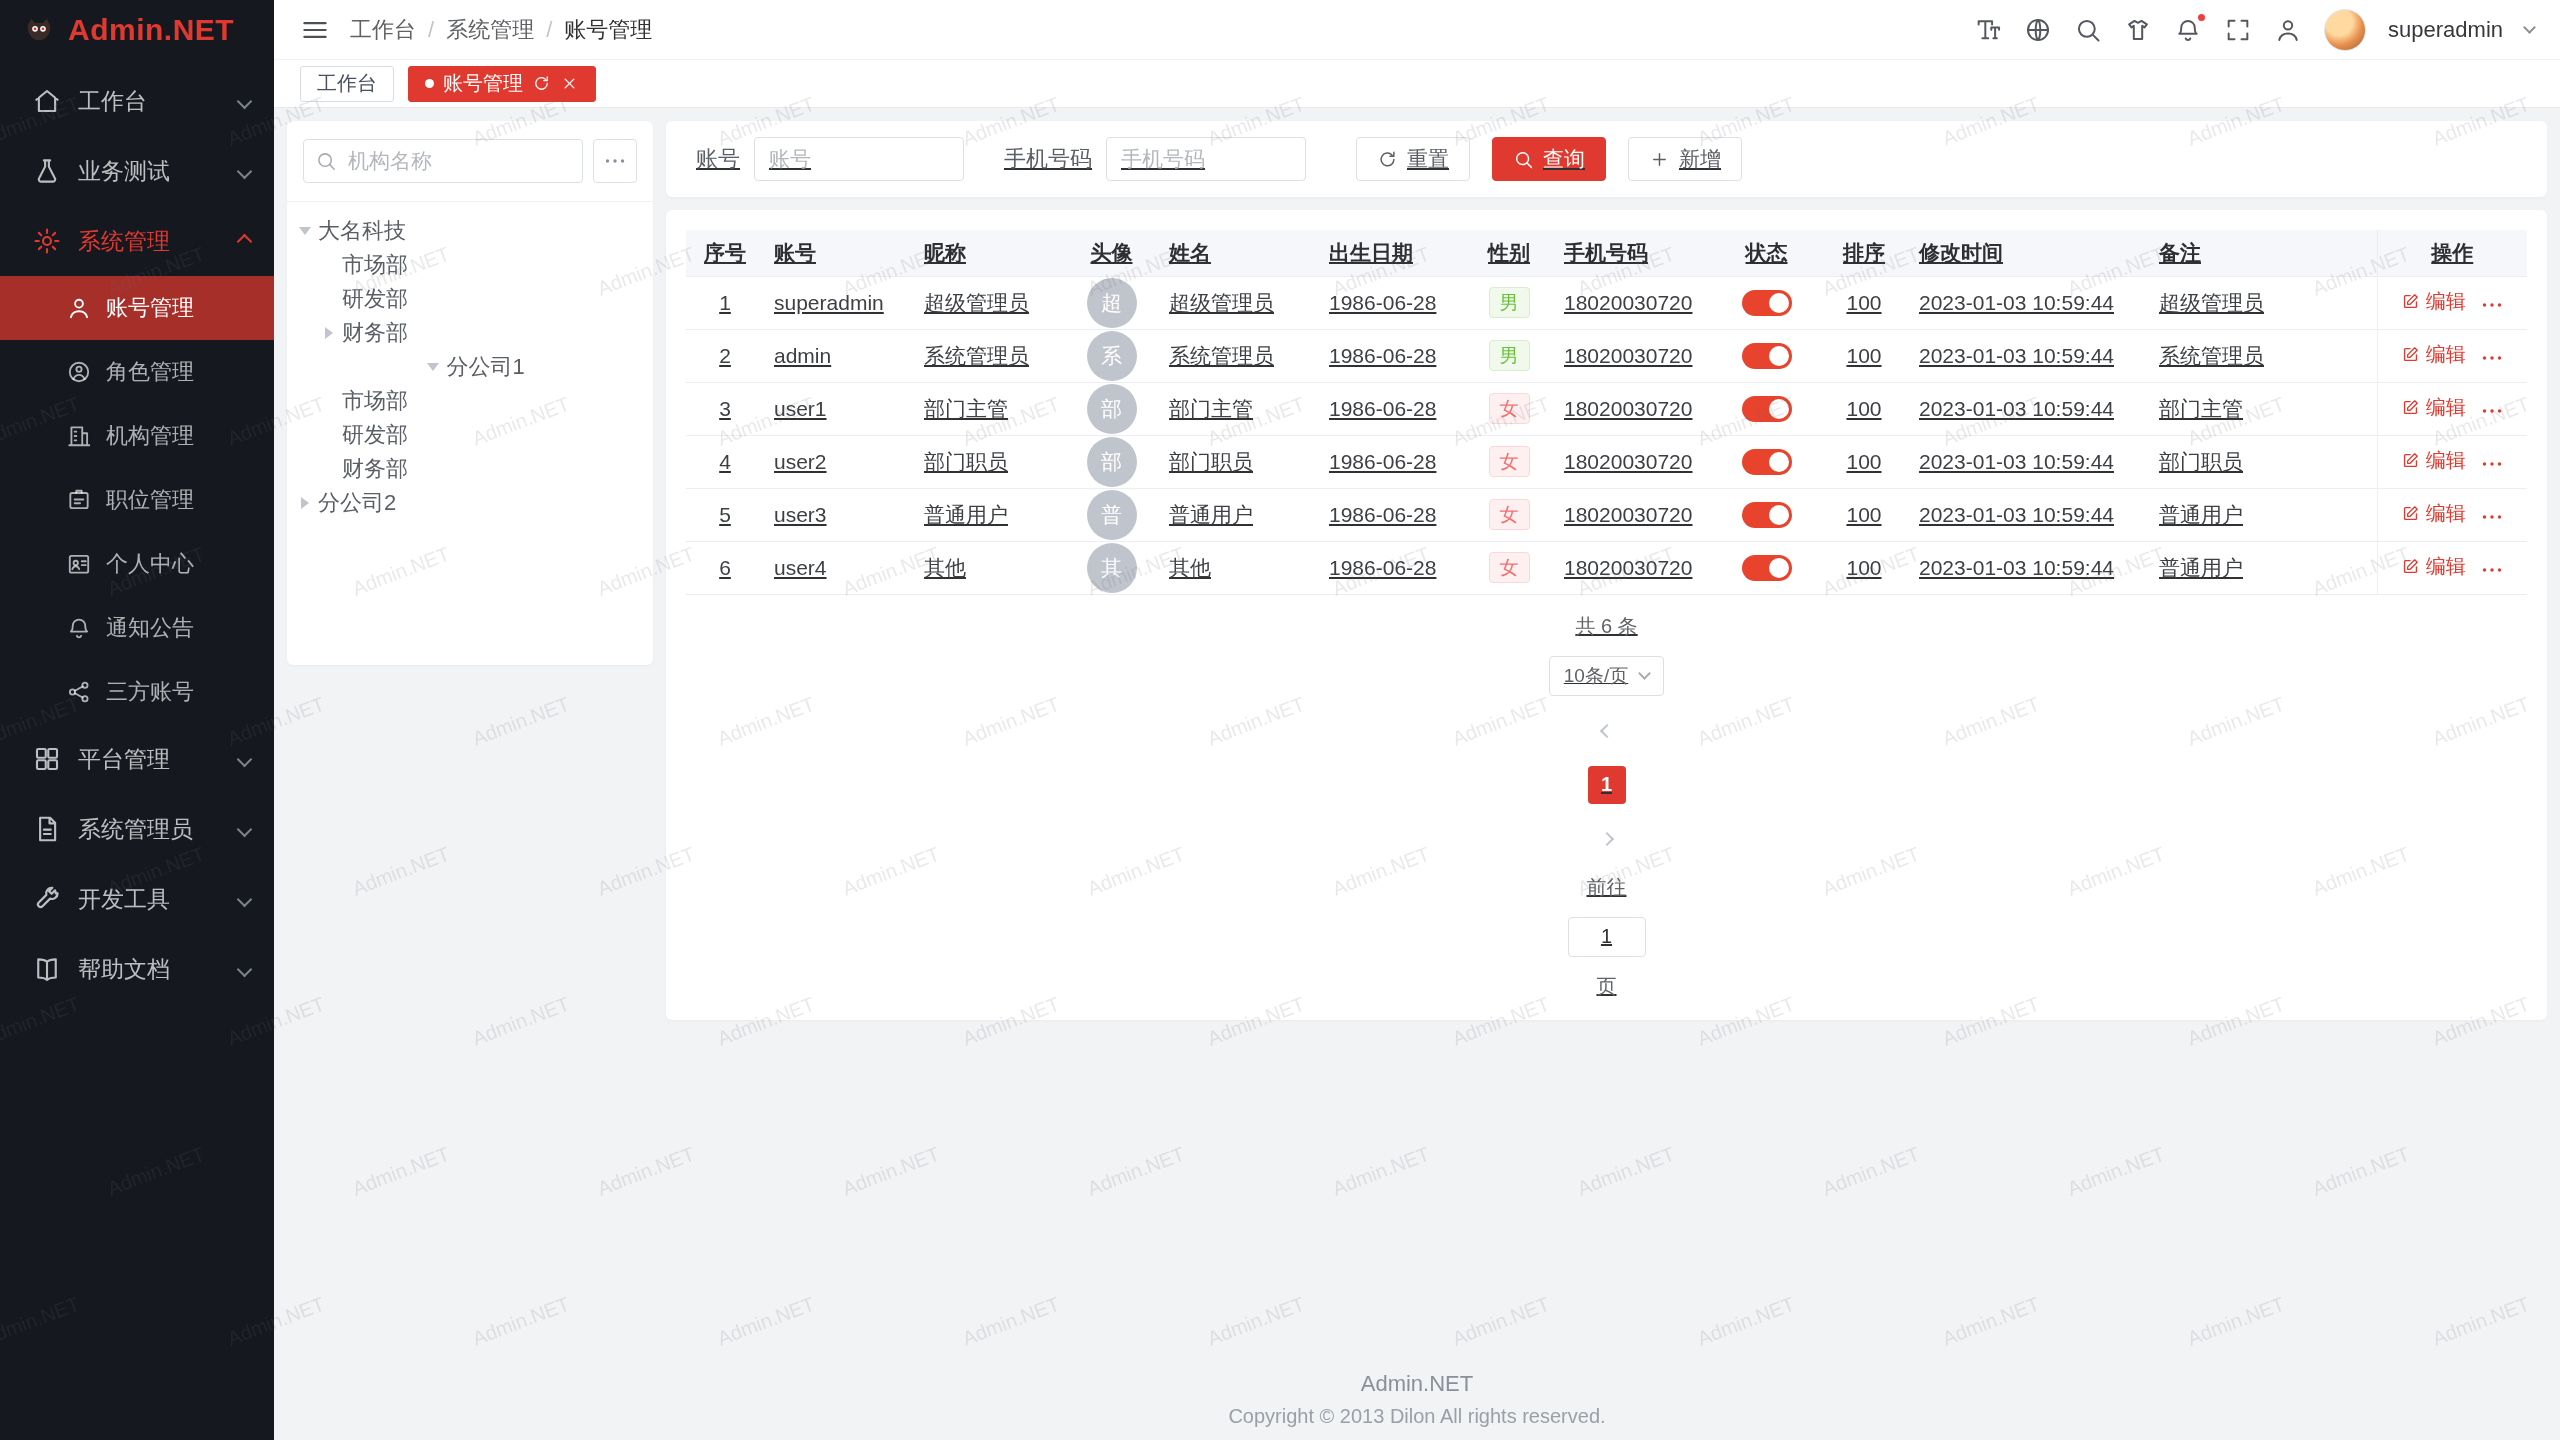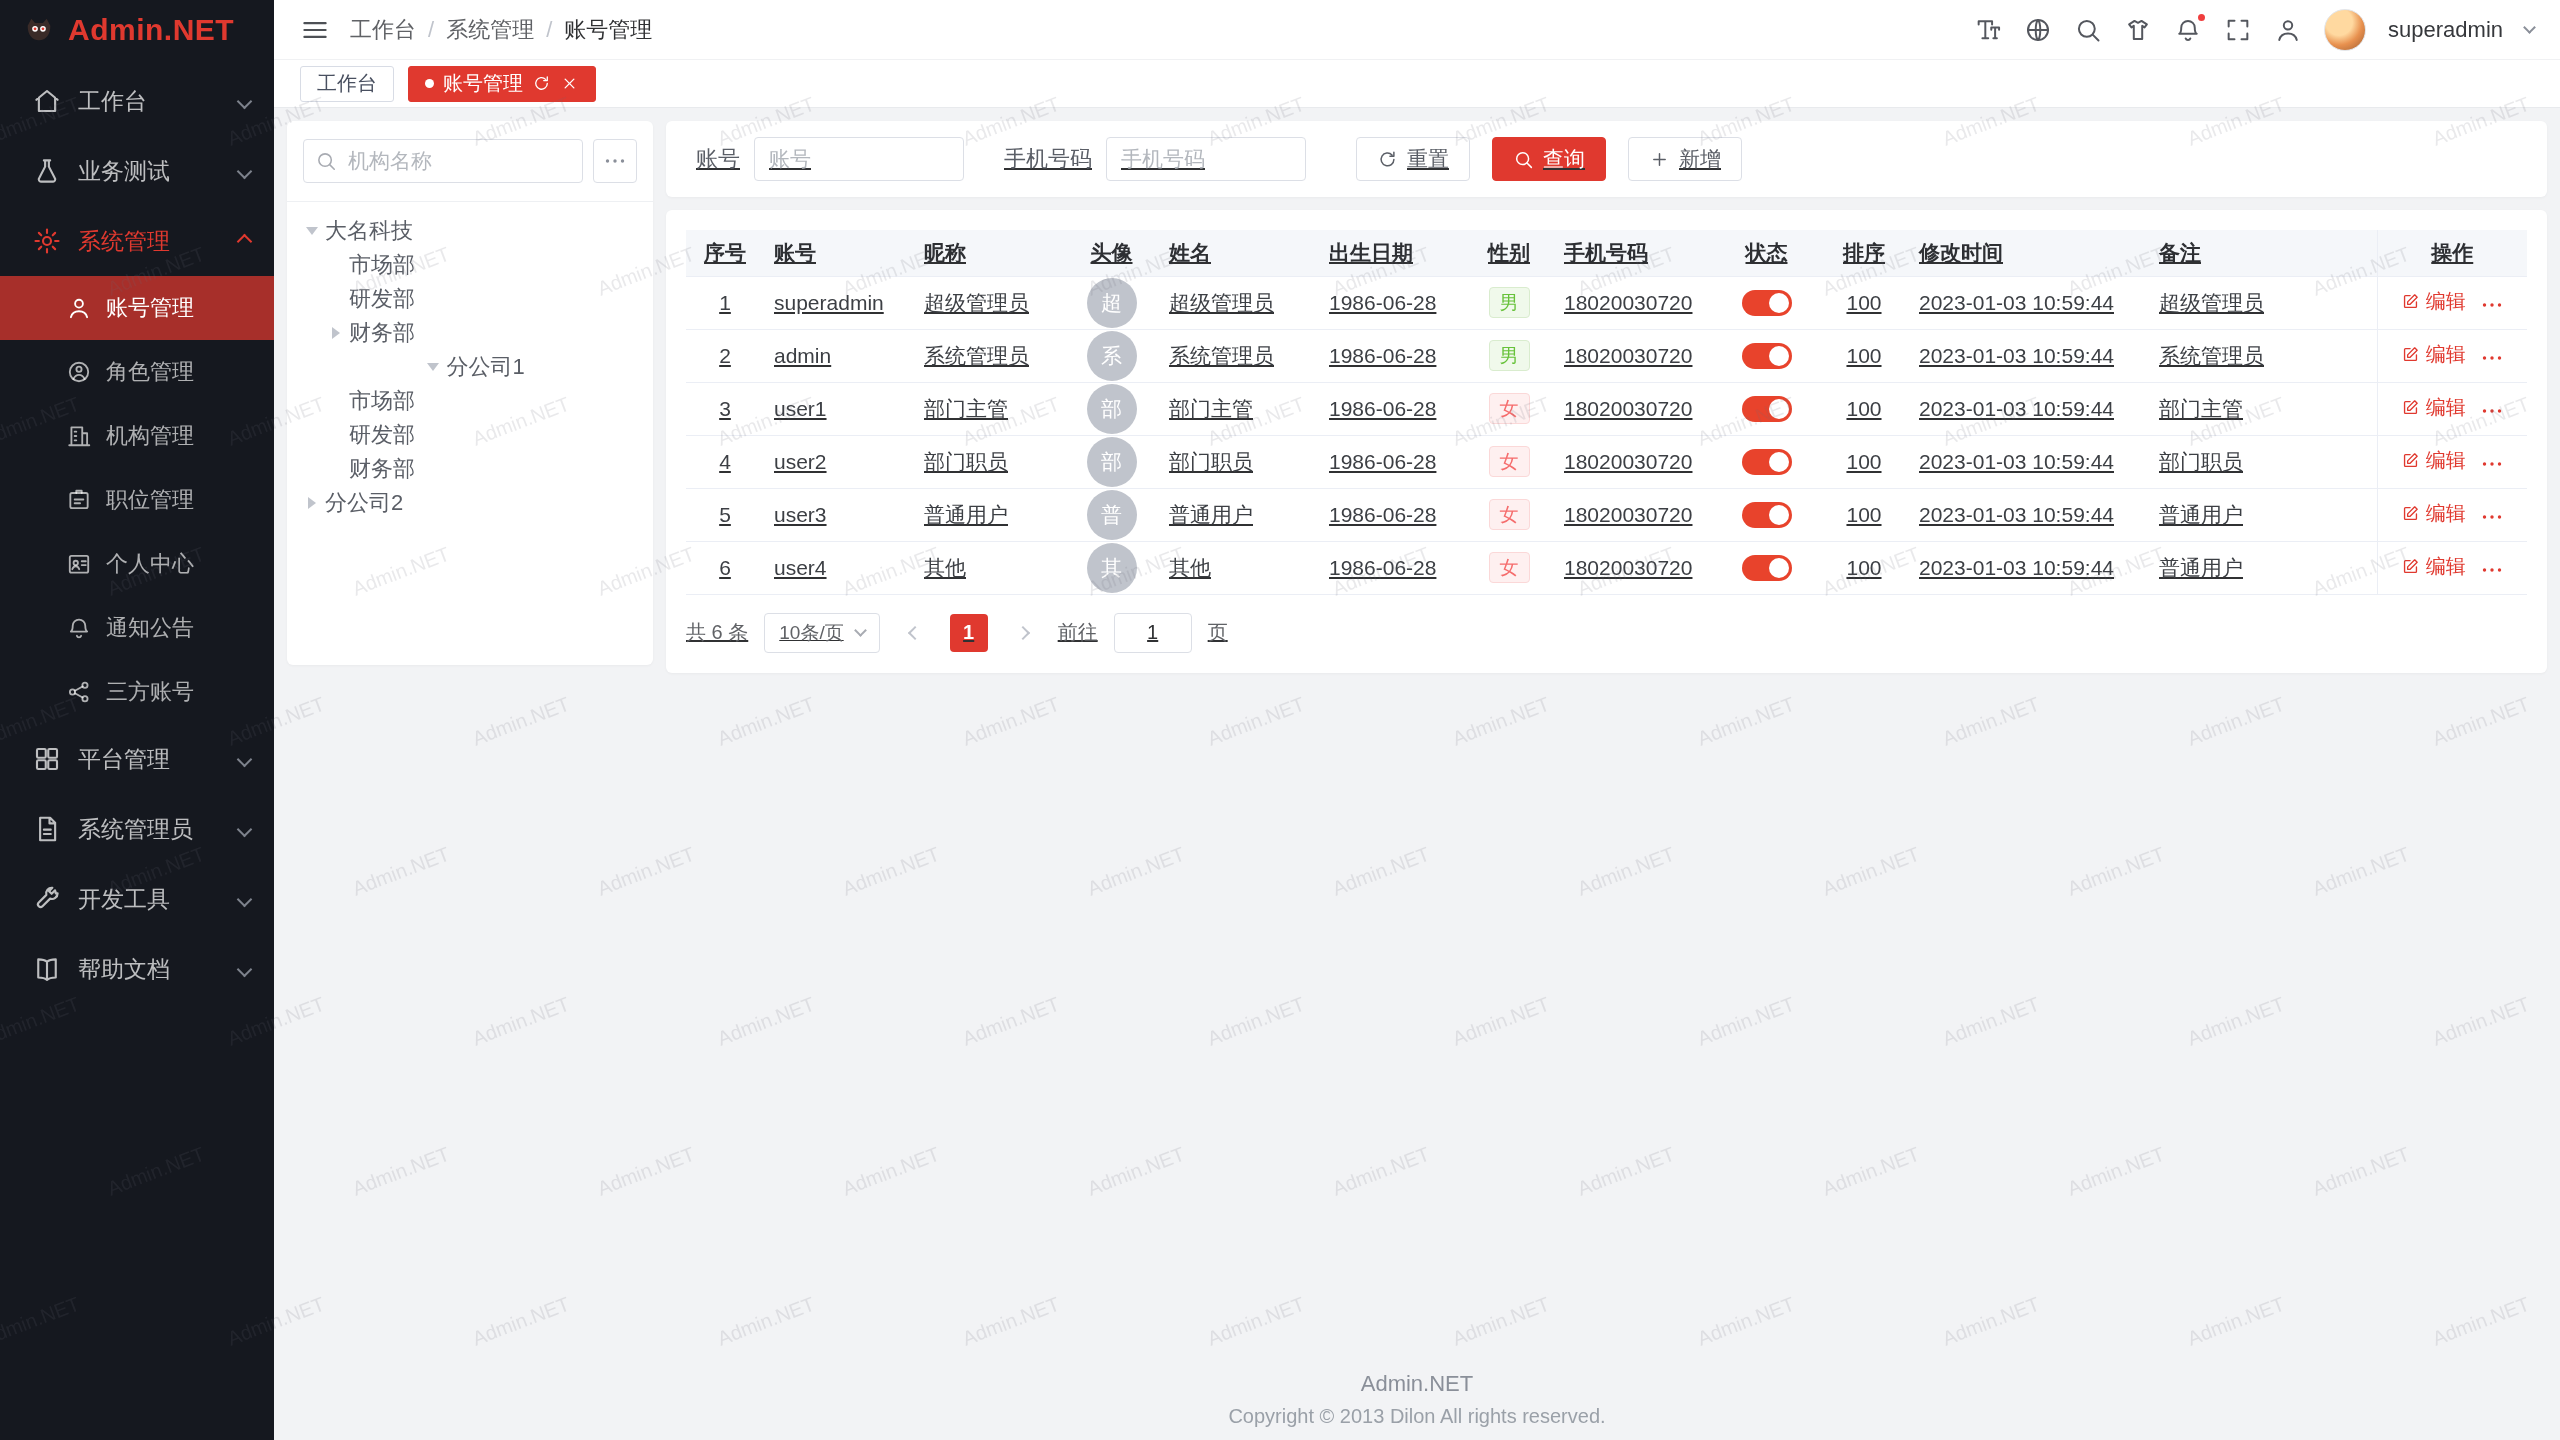--- a/index.html
+++ b/index.html
@@ -60,21 +60,21 @@
 .content { flex:1; padding:13px; display:flex; gap:13px; align-items:flex-start; }
 .card { background:#fff; border-radius:6px; box-shadow:0 1px 3px rgba(0,0,0,.04); }
 
 .org-card { width:366px; height:544px; flex-shrink:0; display:flex; flex-direction:column; }
 .org-search { display:flex; align-items:center; gap:10px; padding:18px 16px; border-bottom:1px solid #eef0f3; }
 .org-search-box { position:relative; flex:1; }
 .org-search-box .s-ico { position:absolute; left:12px; top:50%; transform:translateY(-50%); font-size:22px; color:#a8abb2; }
 .org-search-box input { width:100%; height:44px; border:1px solid var(--border); border-radius:4px; padding:0 12px 0 44px; font-size:21px; font-family:inherit; outline:none; color:#303133; }
 input::placeholder { color:#b3b7bd; }
 .org-more-btn { width:44px; height:44px; border:1px solid var(--border); border-radius:4px; background:#fff; display:flex; align-items:center; justify-content:center; color:#8a8f99; font-size:24px; cursor:pointer; }
-.org-tree { padding:12px 7px; }
+.org-tree { padding:12px 0; }
 .tree-node { height:34px; display:flex; align-items:center; font-size:22px; color:#5a5e66; cursor:pointer; }
 .tree-caret { display:inline-block; width:0; height:0; border-left:8px solid #c0c4cc; border-top:6px solid transparent; border-bottom:6px solid transparent; margin-right:9px; }
 .tree-caret.down { transform:rotate(90deg); }
 .tree-caret.none { border:none; width:8px; }
 .tree-label { white-space:nowrap; }
 
 .right-col { flex:1; min-width:0; display:flex; flex-direction:column; gap:13px;text-decoration:underline; }
 
 
 .filter-card { height:76px; display:flex; align-items:center; padding:0 30px; }
@@ -112,21 +112,21 @@
 .tag.female { color:#f56c6c; background:#fef0f0; border-color:#fbd8d8; }
 .switch { display:inline-block; width:50px; height:26px; border-radius:13px; background:#c0ccda; position:relative; vertical-align:middle; }
 .switch.on { background:var(--switch); }
 .switch::after { content:''; position:absolute; top:3px; width:20px; height:20px; border-radius:50%; background:#fff; left:3px; }
 .switch.on::after { left:auto; right:3px; }
 .edit-link { display:inline-flex; align-items:center; gap:6px; color:var(--theme); font-size:20px; cursor:pointer; }
 .edit-link .e-i { font-size:19px; }
 .more-link { display:inline-flex; margin-left:14px; color:var(--theme); font-size:24px; cursor:pointer; vertical-align:middle; }
 
 
-.pagination { display:flex; align-items:center; gap:16px; margin-top:18px; font-size:20px; color:#606266; }
+.pagination { display:flex; justify-content:flex-end; align-items:center; gap:16px; margin-top:18px; font-size:20px; color:#606266;flex-direction:column; }
 .pg-size { height:40px; border:1px solid var(--border); border-radius:4px; display:flex; align-items:center; gap:12px; padding:0 14px; font-size:19px; cursor:pointer; background:#fff; }
 .sel-chev { width:9px; height:9px; border-right:2px solid #a8abb2; border-bottom:2px solid #a8abb2; transform:rotate(45deg); margin-top:-4px; }
 .pg-arrow { width:38px; height:38px; border:none; background:transparent; display:flex; align-items:center; justify-content:center; cursor:pointer; }
 .pg-arrow .chev { width:10px; height:10px; color:#c0c4cc; border-width:2px; }
 .page-num { width:38px; height:38px; border:none; border-radius:4px; font-size:20px; font-weight:bold; font-family:inherit; background:#f4f4f5; color:#606266; cursor:pointer; }
 .page-num.active { background:var(--theme); color:#fff; }
 .pg-goto-input { width:78px; height:40px; border:1px solid var(--border); border-radius:4px; text-align:center; font-size:20px; font-family:inherit; outline:none; color:#303133; }
 
 
 .footer { position:absolute; left:0; right:0; bottom:12px; text-align:center; }

